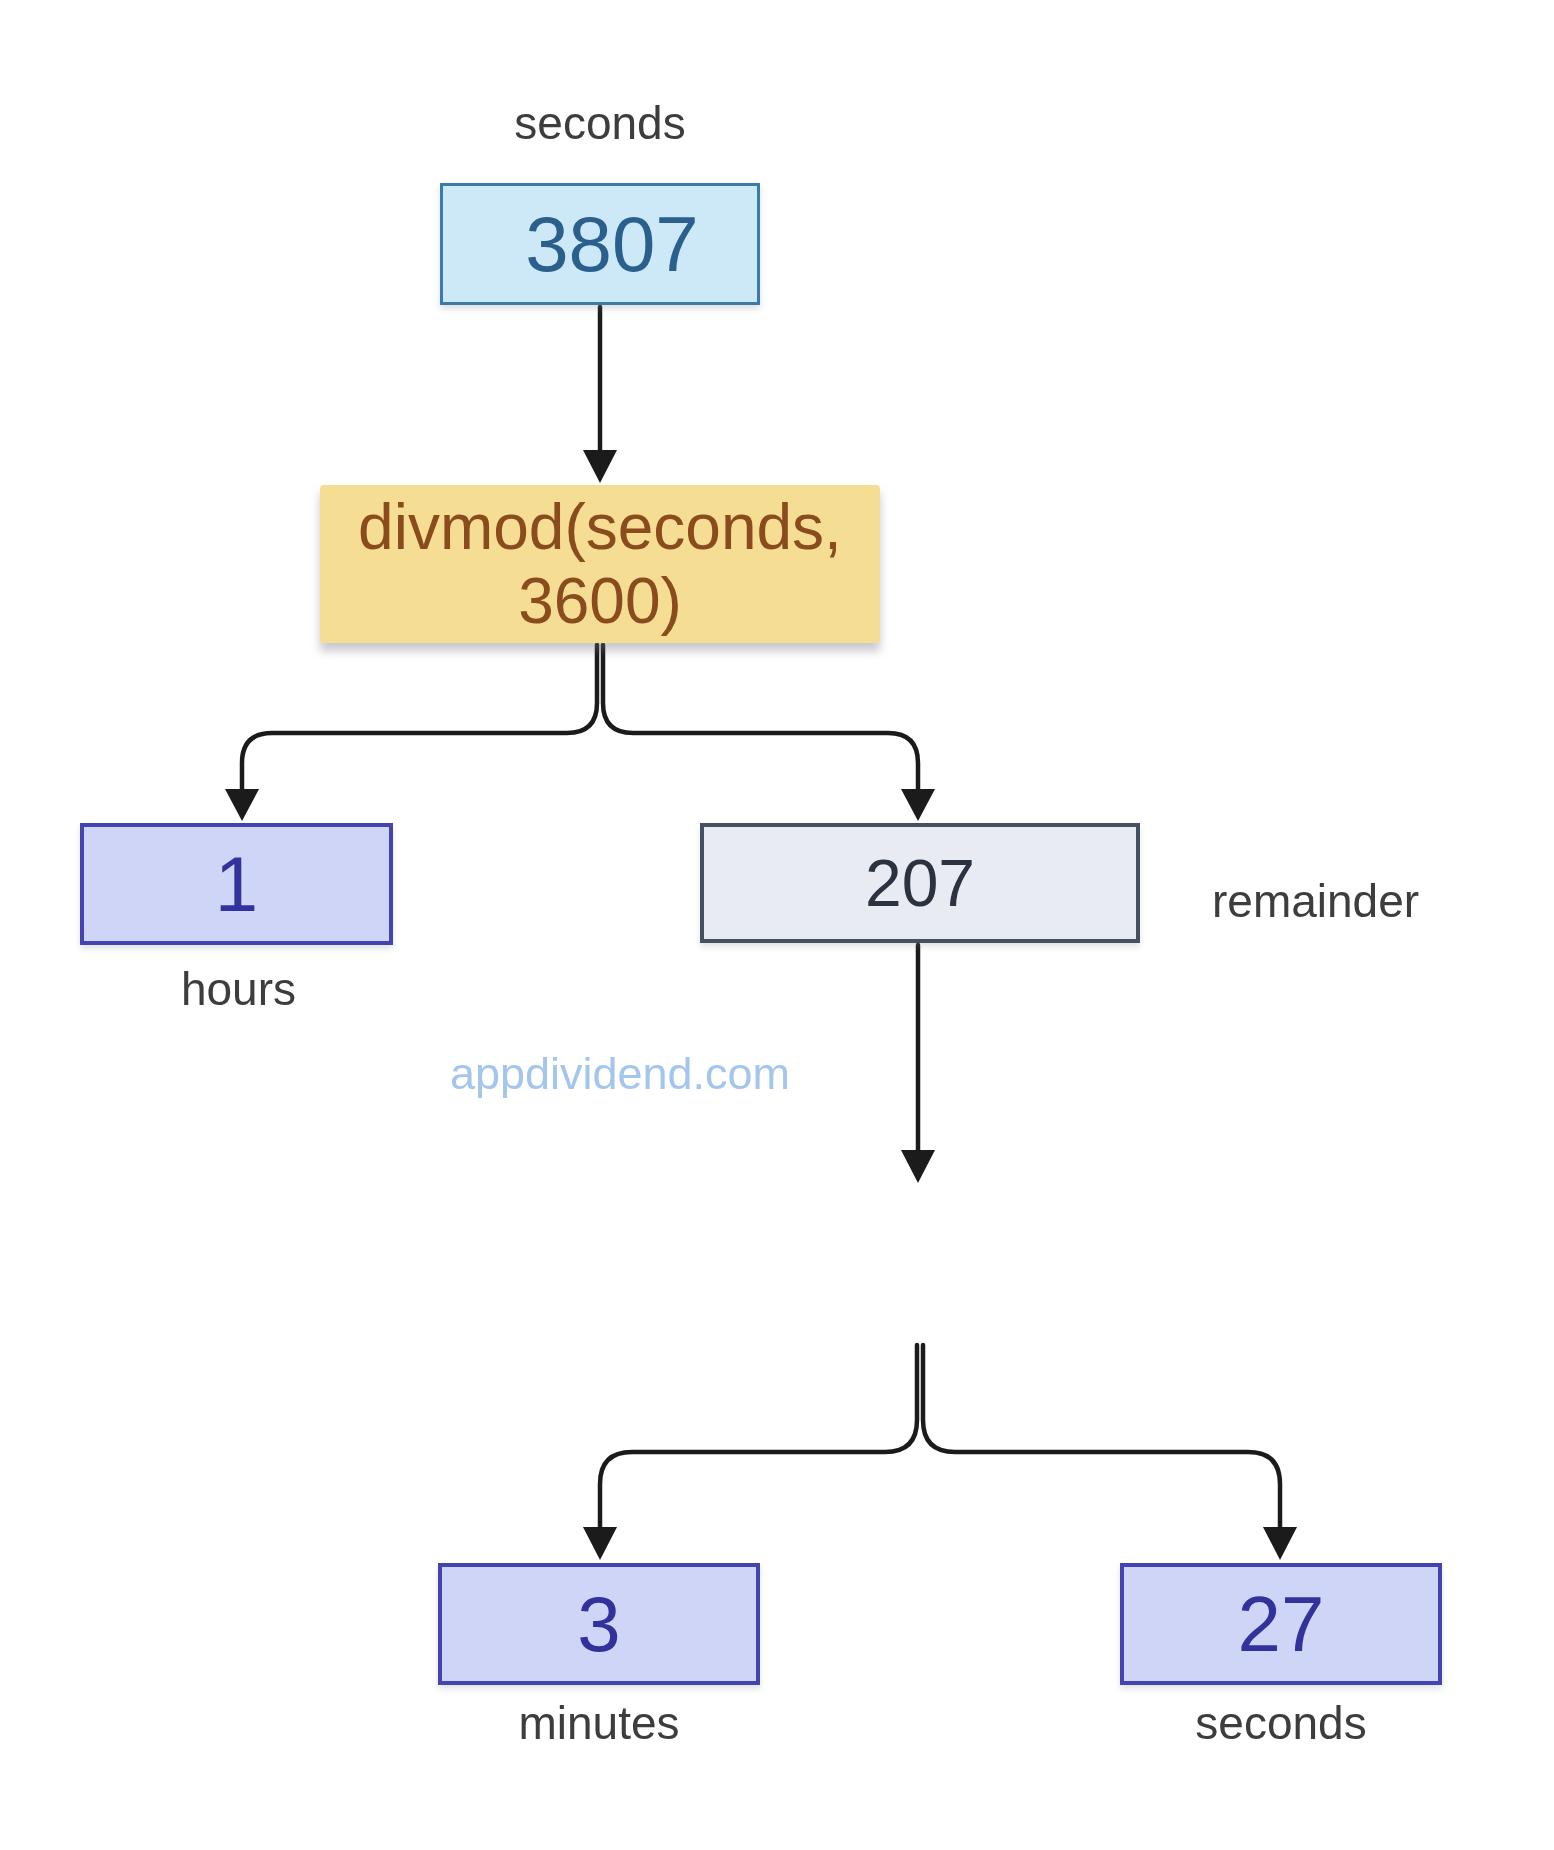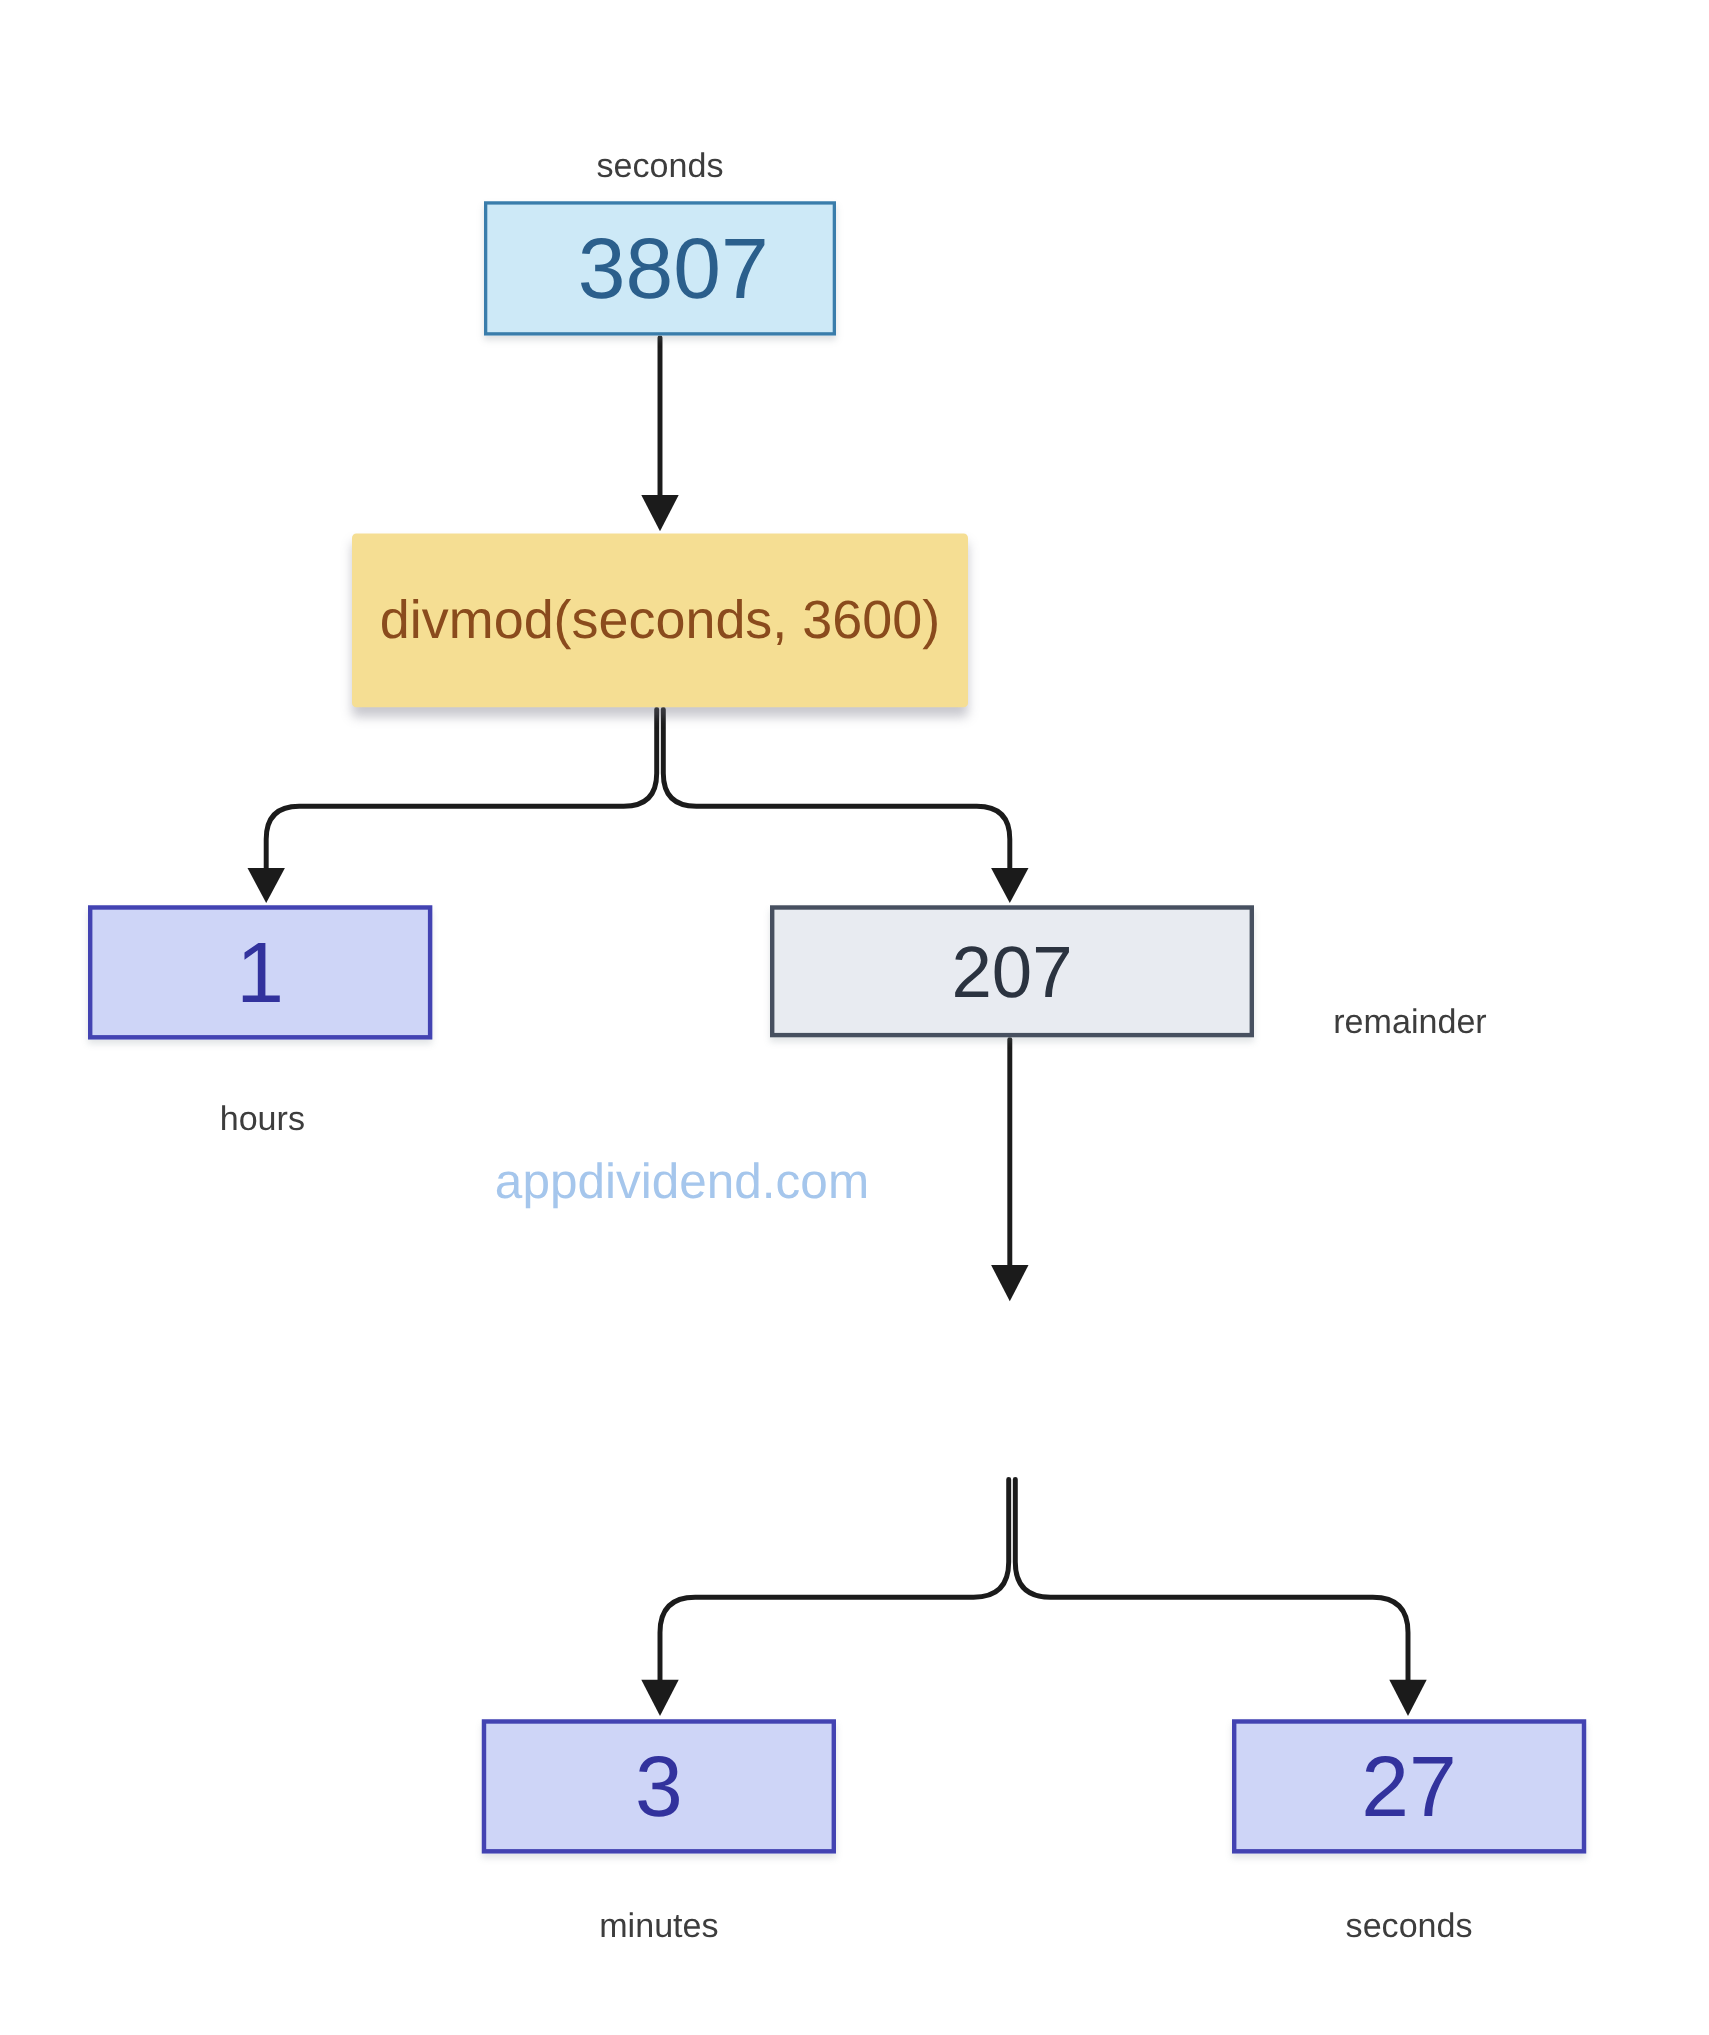--- a/index.html
+++ b/index.html
@@ -24,21 +24,21 @@
     background:var(--input-fill);
     border:3px solid var(--input-border);
     color:var(--input-text);
     font-size:78px;
     box-shadow:0 4px 6px rgba(120,130,140,0.25);
     padding-left:24px;
   }
   .node-op{
     background:var(--op-fill);
     color:var(--op-text);
-    font-size:49px;
+    font-size:64px;
     border-radius:4px;
     box-shadow:0 8px 10px rgba(110,110,125,0.38);
   }
   .node-op1{left:320px;top:485px;width:560px;height:158px;}
   .node-op2{left:642px;top:1185px;width:560px;height:158px;}
   .node-result{
     background:var(--result-fill);
     border:4px solid var(--result-border);
     color:var(--result-text);
     font-size:78px;
@@ -51,24 +51,23 @@
     left:700px;top:823px;width:440px;height:120px;
     background:var(--remainder-fill);
     border:4px solid var(--remainder-border);
     color:var(--remainder-text);
     font-size:66px;
     box-shadow:0 4px 6px rgba(120,130,140,0.22);
   }
   .lbl{
     position:absolute;
     color:var(--label-text);
-    font-size:31px;
+    font-size:46px;
     text-align:center;
     white-space:nowrap;
-    margin-top:37px;
   }
   .lbl-top-seconds{left:440px;top:96px;width:320px;}
   .lbl-hours{left:82px;top:962px;width:313px;}
   .lbl-remainder{left:1212px;top:874px;text-align:right;}
   .lbl-minutes{left:438px;top:1696px;width:322px;}
   .lbl-seconds{left:1120px;top:1696px;width:322px;}
   .watermark{
     position:absolute;
     left:440px;top:1048px;width:360px;
     text-align:center;

